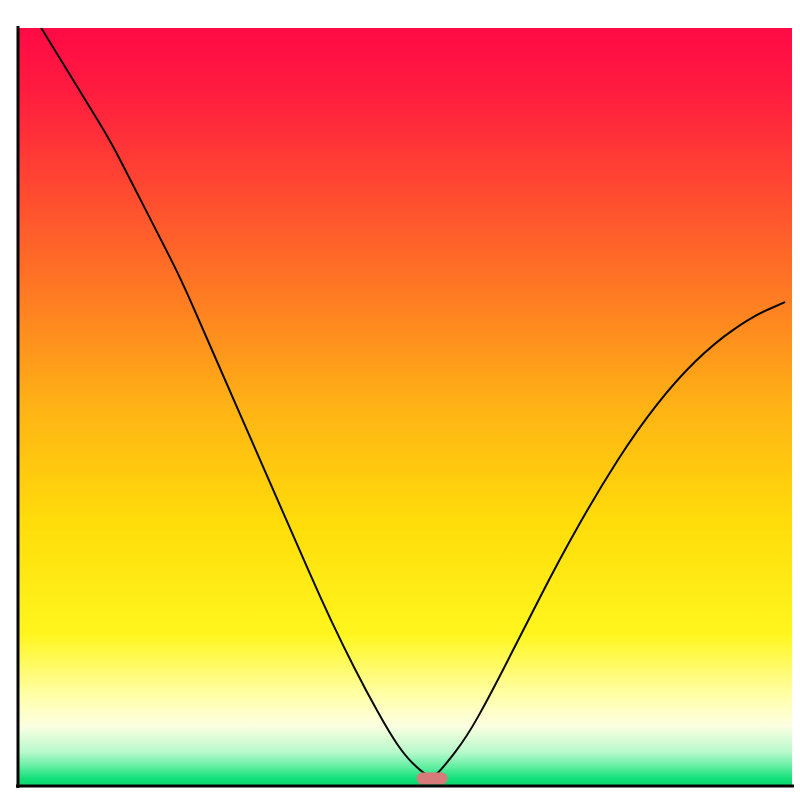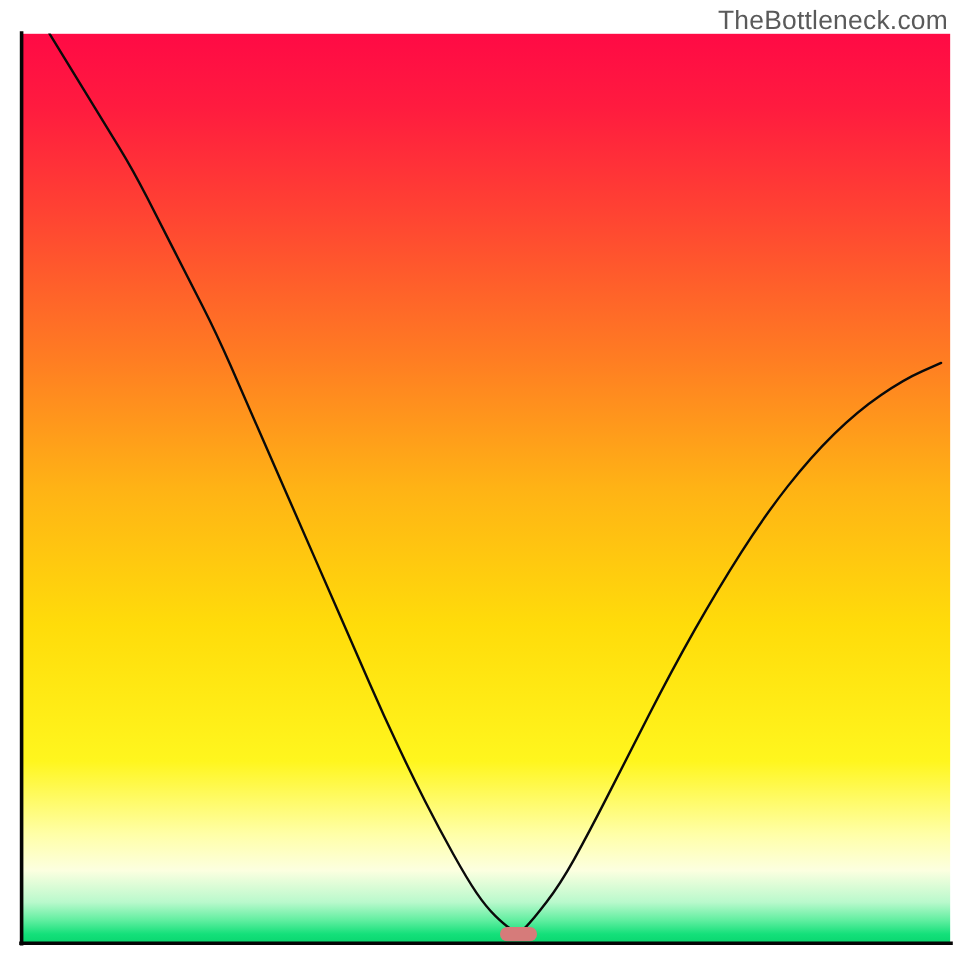--- a/index.html
+++ b/index.html
@@ -65,14 +65,13 @@
 
       <path id="curve" fill="none" stroke-width="2" stroke-linecap="round" stroke-linejoin="round" d="M 41.22 28 Q 64.44 65.90000000000003 76.05 84.85000000000001 Q 87.66 103.79999999999998 99.27 122.75 Q 110.88 141.70000000000002 122.49 164.44 Q 134.1 187.17999999999998 145.70999999999998 209.92000000000002 Q 157.32 232.66000000000003 168.93 255.4 Q 180.54 278.14 192.14999999999998 304.66999999999996 Q 203.76 331.2 215.37 357.73 Q 226.98000000000002 384.26 238.59 410.79 Q 250.2 437.32000000000005 261.81 463.85 Q 273.42 490.38 285.03 516.91 Q 296.64 543.4399999999999 308.25 569.97 Q 319.86 596.5 331.47 621.135 Q 343.08 645.77 354.69 668.51 Q 366.3 691.25 377.90999999999997 712.095 Q 389.52 732.9399999999999 397.26 744.31 Q 405 755.68 412.74 763.26 Q 420.48 770.84 426.285 774.63 Q 432.09000000000003 778.42 437.89500000000004 772.7349999999999 Q 443.70000000000005 767.05 455.31 751.89 Q 466.91999999999996 736.73 478.53 715.885 Q 490.14 695.04 505.62 664.72 Q 521.1 634.4 540.45 596.5 Q 559.8 558.6 579.15 524.49 Q 598.5 490.38 617.85 460.06 Q 637.2 429.74 656.55 405.105 Q 675.9 380.46999999999997 695.25 361.52 Q 714.6 342.57000000000005 733.95 329.30500000000006 Q 753.3 316.04 768.78 309.218 L 784.26 302.396" stroke="#0a0a0a"></path>
 
       <rect id="optMarker" rx="6" ry="6" height="12" x="416.61" y="772.42" width="30.96" fill="#d67b7a"></rect>
     </g>
 
     <line id="xAxis" stroke-width="3" x1="16" y1="786" x2="794" y2="786" stroke="#050505"></line>
     <line id="yAxis" stroke-width="3" x1="18" y1="26" x2="18" y2="788" stroke="#050505"></line>
   </svg>
 
-  <div class="watermark">TheBottleneck.com</div>
 </div>
 
 </body></html>

